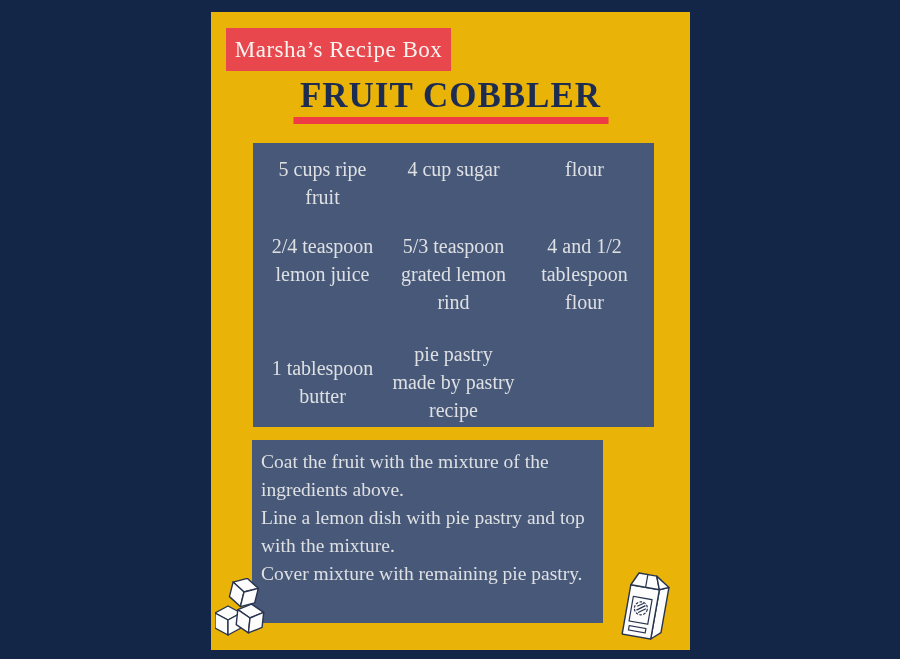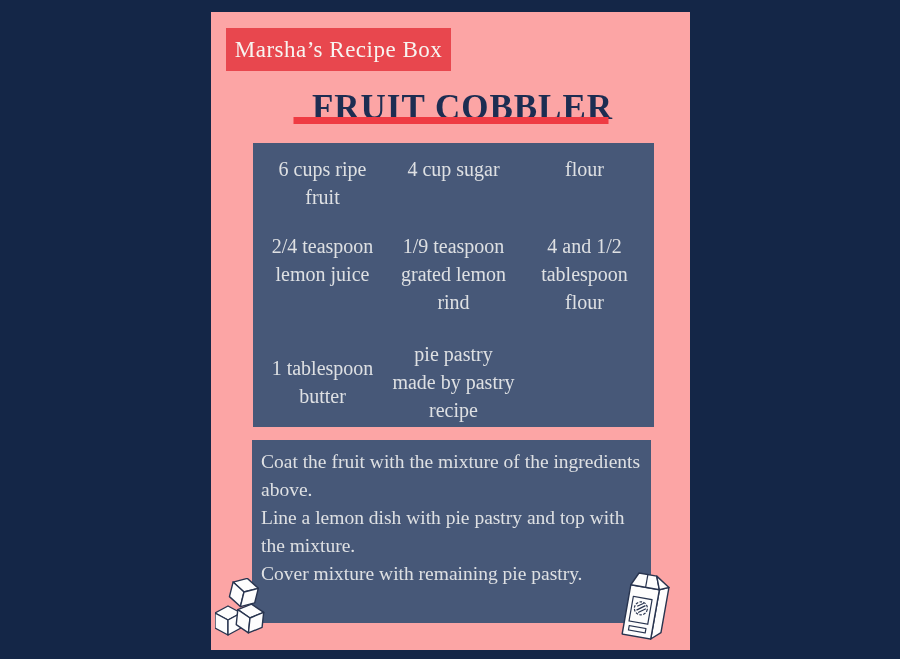--- a/index.html
+++ b/index.html
@@ -3,49 +3,49 @@
 <meta charset="utf-8">
 <style>
   html,body { margin:0; padding:0; background:#142647; }
   .stage {
     position:relative; width:900px; height:659px; overflow:hidden;
     background:#142647;
     font-family:"Liberation Serif","DejaVu Serif",serif;
   }
   .card {
     position:absolute; left:211px; top:12px; width:479px; height:638px;
-    background:#fca5a5;
+    background:#eab308;
   }
   .banner {
     position:absolute; left:15px; top:16px; width:225px; height:43px;
     background:#e8474e; color:#f7f4f0;
     display:flex; align-items:center; justify-content:center;
     font-size:23px; letter-spacing:0.5px;
   }
   .title {
-    position:absolute; left:0; top:64px; width:100%; margin:12px;
+    position:absolute; left:0; top:64px; width:100%; margin:0;
     text-align:center; font-size:35px; font-weight:600;
     letter-spacing:1px; color:#1d2d52; line-height:40px;
   }
   .title-underline {
     position:absolute; left:50%; transform:translateX(-50%);
     top:105px; width:315px; height:7px; background:#ef3b43;
   }
   .panel { position:absolute; background:#475878; color:#dee0e3; box-sizing:border-box; }
   .ingredients {
     left:42px; top:131px; width:401px; height:284px;
     display:grid; grid-template-columns:repeat(3,1fr);
     row-gap:16px; padding:12px 4px 0 4px;
     align-items:start; text-align:center;
     font-size:20px; line-height:28px;
   }
   .ing-cell { max-width:126px; margin:0 auto; }
   .ing-cell:nth-child(7), .ing-cell:nth-child(8) { align-self:center; }
   .instructions {
-    left:41px; top:428px; width:399px; height:183px;
+    left:41px; top:428px; width:351px; height:183px;
     padding:8px 6px 8px 9px;
     font-size:19.5px; line-height:28px;
   }
   .deco { position:absolute; }
   .sugar-cubes { left:4px; top:566px; }
   .flour-bag { left:406px; top:560px; }
   svg .ln { fill:#fdfdfd; stroke:#28344f; stroke-width:1.4; stroke-linejoin:round; }
   svg .ln-thin { fill:none; stroke:#28344f; stroke-width:1.2; stroke-linejoin:round; }
 </style>
 </head>
@@ -55,25 +55,25 @@
   <div class="card">
 
     <div class="banner">
       <span>Marsha’s Recipe Box</span>
     </div>
 
     <h1 class="title">FRUIT COBBLER</h1>
     <div class="title-underline"></div>
 
     <div class="panel ingredients">
-      <div class="ing-cell">6 cups ripe fruit</div>
+      <div class="ing-cell">5 cups ripe fruit</div>
       <div class="ing-cell">4 cup sugar</div>
       <div class="ing-cell">flour</div>
       <div class="ing-cell">2/4 teaspoon lemon juice</div>
-      <div class="ing-cell">1/9 teaspoon grated lemon rind</div>
+      <div class="ing-cell">5/3 teaspoon grated lemon rind</div>
       <div class="ing-cell">4 and 1/2 tablespoon flour</div>
       <div class="ing-cell">1 tablespoon butter</div>
       <div class="ing-cell">pie pastry made by pastry recipe</div>
     </div>
 
     <div class="panel instructions">
       <div>Coat the fruit with the mixture of the ingredients above.</div>
       <div>Line a lemon dish with pie pastry and top with the mixture.</div>
       <div>Cover mixture with remaining pie pastry.</div>
     </div>

